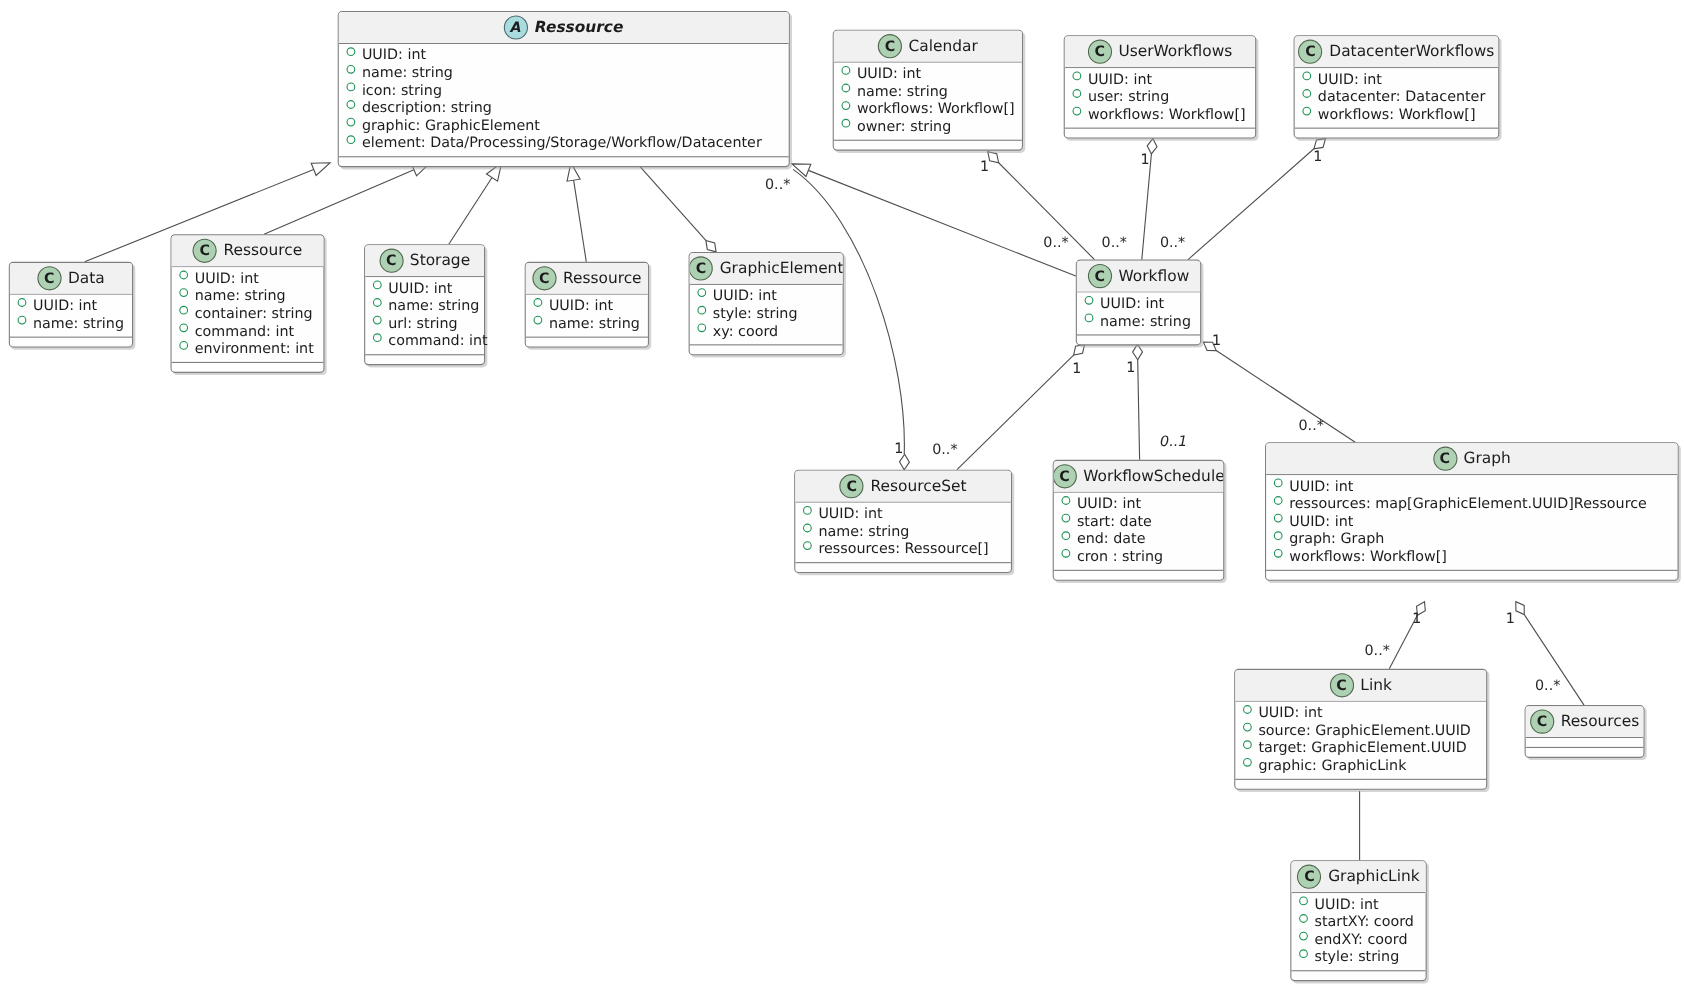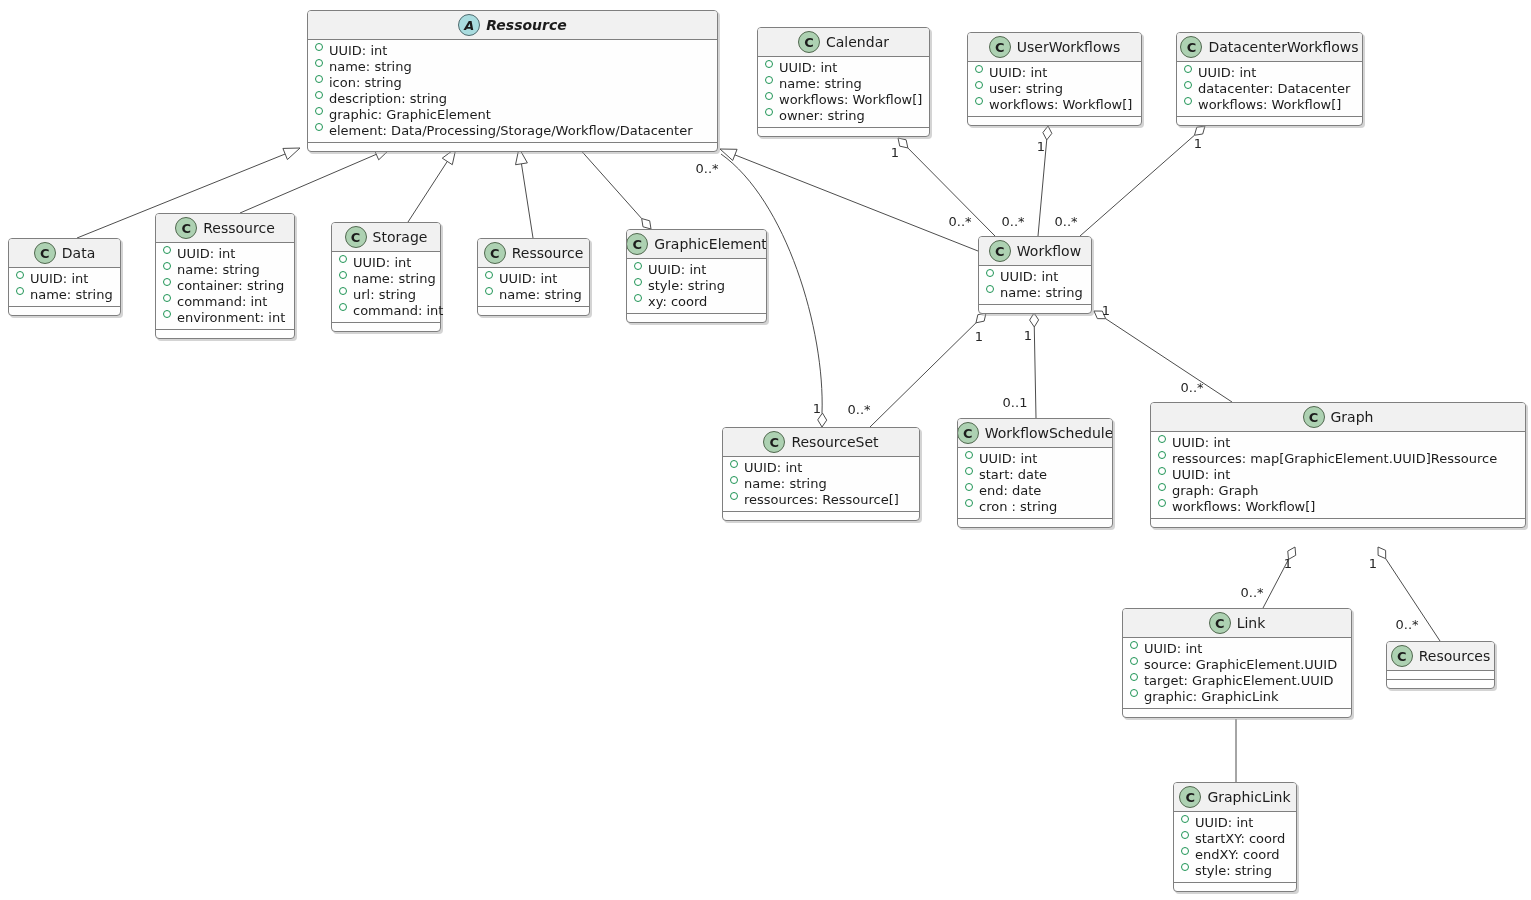--- a/index.html
+++ b/index.html
@@ -458,20 +458,20 @@
     <span class="mult" style="left: 960px; top: 221px;">0..*</span>
     <span class="mult" style="left: 1041px; top: 146px;">1</span>
     <span class="mult" style="left: 1013px; top: 221px;">0..*</span>
     <span class="mult" style="left: 1198px; top: 143px;">1</span>
     <span class="mult" style="left: 1066px; top: 221px;">0..*</span>
     <span class="mult" style="left: 707px; top: 168px;">0..*</span>
     <span class="mult" style="left: 817px; top: 408px;">1</span>
     <span class="mult" style="left: 979px; top: 336px;">1</span>
     <span class="mult" style="left: 859px; top: 409px;">0..*</span>
     <span class="mult" style="left: 1028px; top: 335px;">1</span>
-    <span class="mult" style="left: 1015px; top: 402px;">0..1</span>
+    <span class="mult" style="left: 1067px; top: 402px; font-style: italic;">0..1</span>
     <span class="mult" style="left: 1106px; top: 310px;">1</span>
     <span class="mult" style="left: 1192px; top: 387px;">0..*</span>
     <span class="mult" style="left: 1288px; top: 563px;">1</span>
     <span class="mult" style="left: 1252px; top: 592px;">0..*</span>
     <span class="mult" style="left: 1373px; top: 563px;">1</span>
     <span class="mult" style="left: 1407px; top: 624px;">0..*</span>
   </div>
 
 </body></html>

